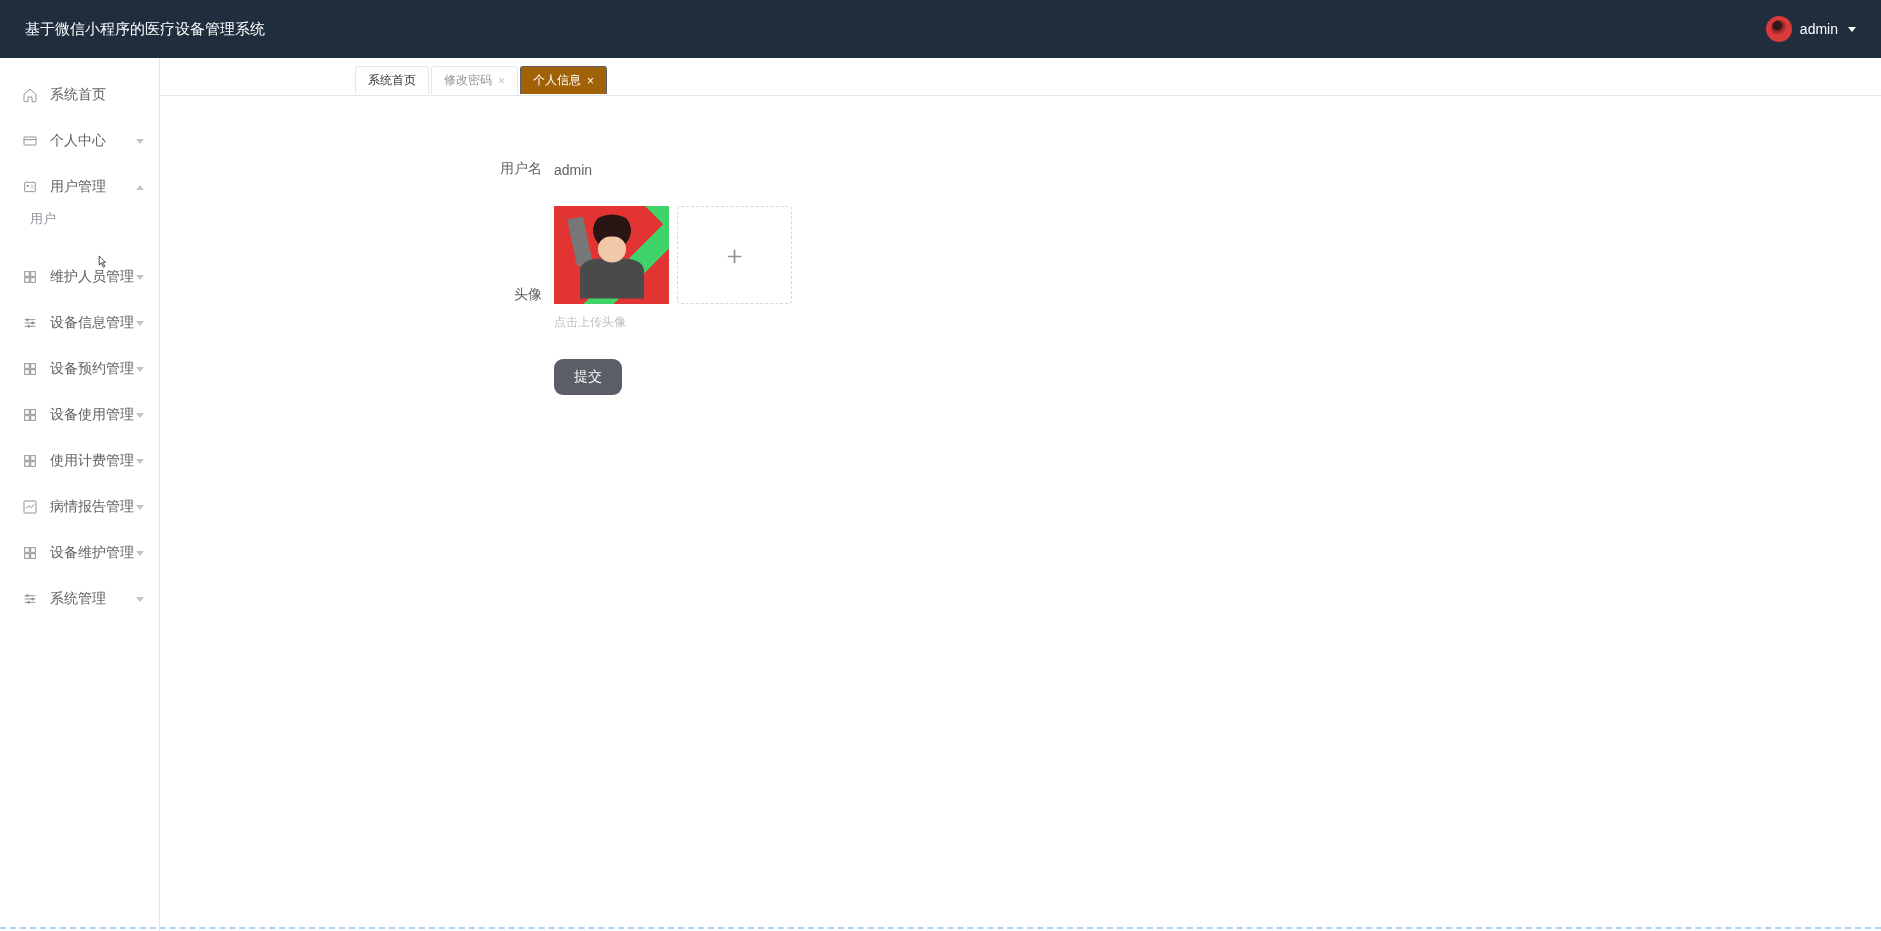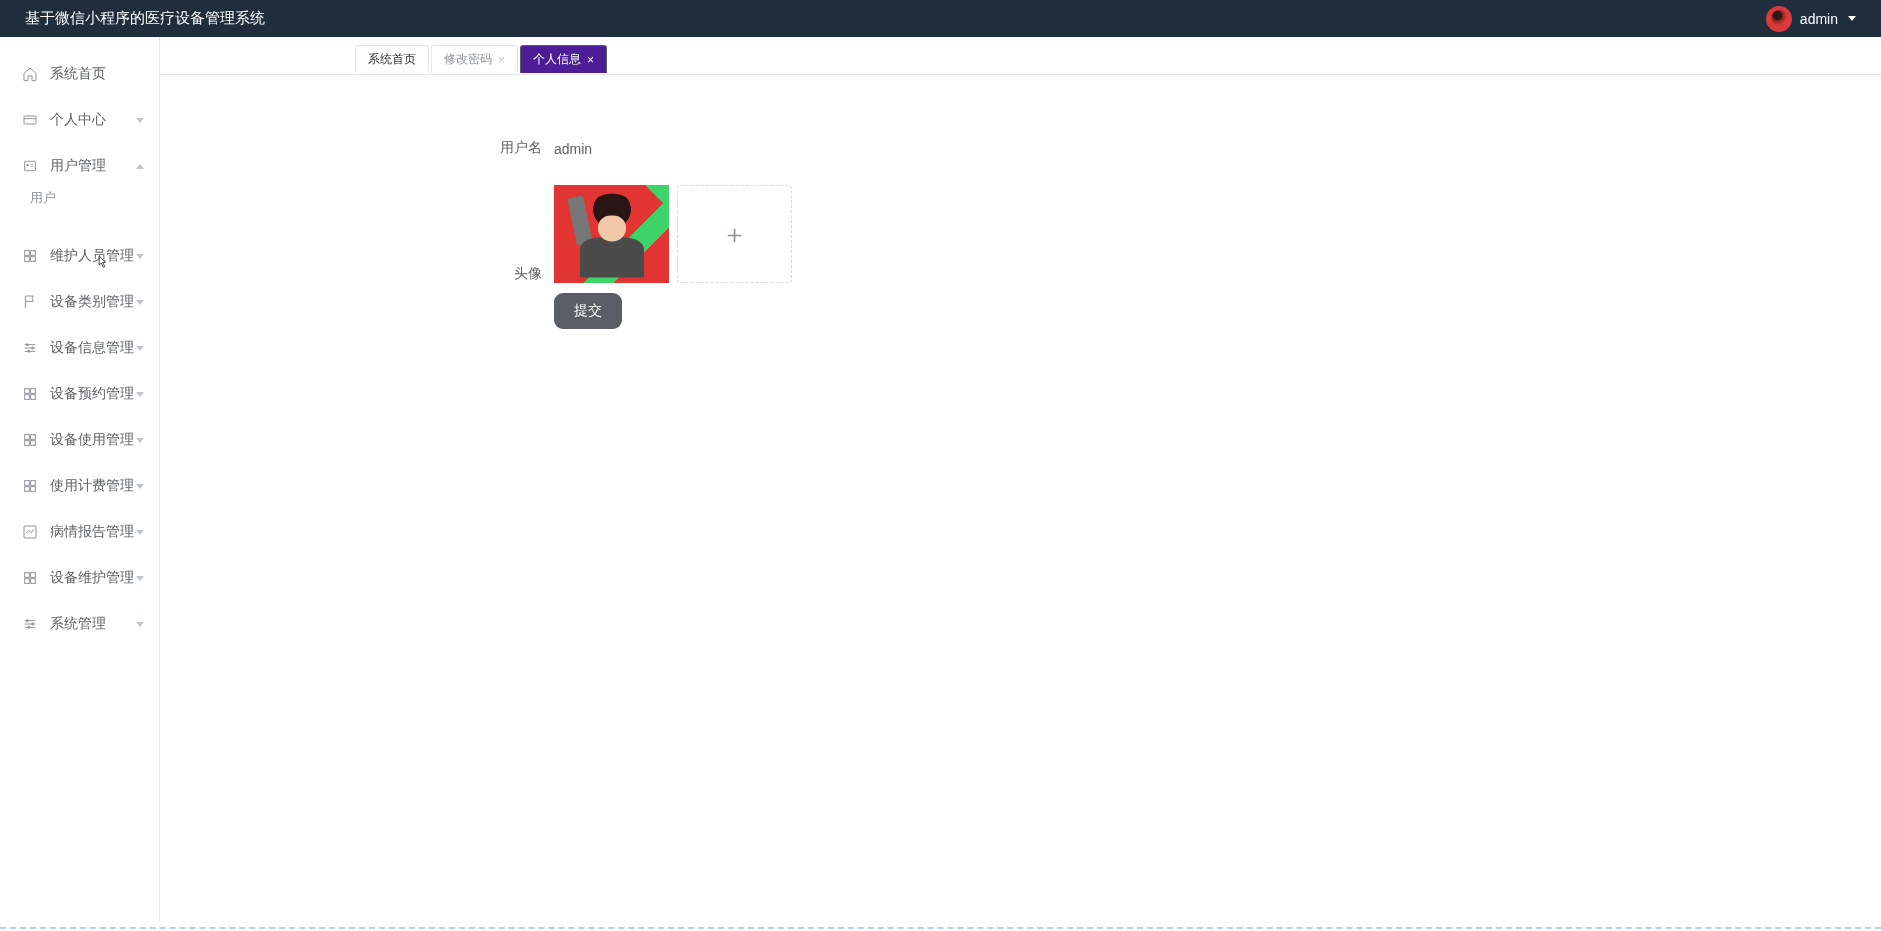--- a/index.html
+++ b/index.html
@@ -1,19 +1,19 @@
 <!DOCTYPE html>
 <html><head>
   <meta charset="utf-8">
   <style>
     * { margin: 0; padding: 0; box-sizing: border-box; }
     body { font-family: "Microsoft YaHei", Arial, sans-serif; font-size: 14px; color: #606266; background: #fff; }
 
     
-    .header { height: 37px; background: #1f2d3d; display: flex; align-items: center; justify-content: space-between; padding: 0 25px; color: #fff; }
+    .header { height: 58px; background: #1f2d3d; display: flex; align-items: center; justify-content: space-between; padding: 0 25px; color: #fff; }
     .header-title { font-size: 15px; font-weight: 500; }
     .header-user { display: flex; align-items: center; gap: 8px; cursor: pointer; }
     .user-avatar { width: 26px; height: 26px; border-radius: 50%; background: #d93a3a; position: relative; overflow: hidden; }
     .user-avatar::after { content: ""; position: absolute; top: 4px; left: 5px; width: 16px; height: 16px; border-radius: 50%; background: radial-gradient(circle at 40% 35%, #2a1a1a 30%, #8b2020 35%, #d93a3a 70%); }
     .user-name { font-size: 14px; }
     .caret-down { width: 0; height: 0; border-left: 4px solid transparent; border-right: 4px solid transparent; border-top: 5px solid #fff; margin-left: 2px; }
 
     
     .layout { display: flex; min-height: calc(100vh - 47px); }
     .sidebar { width: 160px; background: #fff; border-right: 1px solid #e6e6e6; padding-top: 14px; }
@@ -24,21 +24,21 @@
     .menu-icon { width: 16px; height: 16px; margin-right: 12px; display: inline-flex; align-items: center; justify-content: center; }
     .menu-icon svg { width: 16px; height: 16px; fill: none; stroke: #909399; stroke-width: 1.5; }
     .menu-arrow { position: absolute; right: 15px; width: 0; height: 0; border-left: 4px solid transparent; border-right: 4px solid transparent; }
     .menu-arrow.down { border-top: 5px solid #c0c4cc; }
     .menu-arrow.up { border-bottom: 5px solid #c0c4cc; }
     .sub-item { height: 44px; display: flex; padding-left: 30px; cursor: pointer; color: #909399; font-size: 13px; }
 
     
     .tabs { display: flex; padding: 8px 0 0 195px; border-bottom: 1px solid #e4e7ed; height: 38px; gap: 2px; }
     .tab { height: 28px; padding: 0 12px; display: inline-flex; align-items: center; border: 1px solid #e4e7ed; border-bottom: none; border-radius: 3px 3px 0 0; font-size: 12px; cursor: pointer; color: #909399; background: #fff; }
-    .tab.active { color: #fff; background: #4c1d95; border-color: #5a5e66; }
+    .tab.active { color: #fff; background: #a16207; border-color: #5a5e66; }
     .tab.selected-idle { color: #303133; }
     .tab-close { margin-left: 6px; font-size: 12px; color: #c0c4cc; cursor: pointer; }
     .tab.active .tab-close { color: #fff; }
 
     
     .form-area { padding: 60px 0 0 340px; }
     .form-row { display: flex; align-items: flex-end; margin-bottom: 28px; font-size: 14px; }
     .form-row.avatar-row { margin-bottom: 10px; }
     .form-label { width: 42px; text-align: right; margin-right: 12px; color: #606266; padding-top: 4px; }
     .form-value { color: #606266; padding-top: 4px; }
@@ -154,29 +154,20 @@
             <rect x="4" y="4" width="7" height="7"></rect>
             <rect x="13" y="4" width="7" height="7"></rect>
             <rect x="4" y="13" width="7" height="7"></rect>
             <rect x="13" y="13" width="7" height="7"></rect>
           </svg>
       </span>
       <span>维护人员管理</span>
       <span class="menu-arrow down"></span>
     </div>
 
-    <div class="menu-item">
-      <span class="menu-icon">
-        <svg viewBox="0 0 24 24" fill="#909399" stroke="none">
-            <path d="M5 3v18M5 3h12l-2 4 2 4H5"></path>
-          </svg>
-      </span>
-      <span>设备类别管理</span>
-      <span class="menu-arrow down"></span>
-    </div>
 
     <div class="menu-item">
       <span class="menu-icon">
         <svg viewBox="0 0 24 24">
             <line x1="4" y1="7" x2="20" y2="7"></line>
             <line x1="4" y1="12" x2="20" y2="12"></line>
             <line x1="4" y1="17" x2="20" y2="17"></line>
             <circle cx="8" cy="7" r="1.5" fill="#909399"></circle>
             <circle cx="16" cy="12" r="1.5" fill="#909399"></circle>
             <circle cx="10" cy="17" r="1.5" fill="#909399"></circle>
@@ -302,20 +293,21 @@
                 <div class="face"></div>
               </div>
             </div>
           </div>
           <div class="upload-slot">
             <span class="plus-icon">＋</span>
           </div>
         </div>
       </div>
 
+      <div class="hint-text">点击上传头像</div>
 
       <button class="submit-btn">提交</button>
 
     </div>
 
   </div>
 </div>
 
 <div class="bottom-edge"></div>
 

